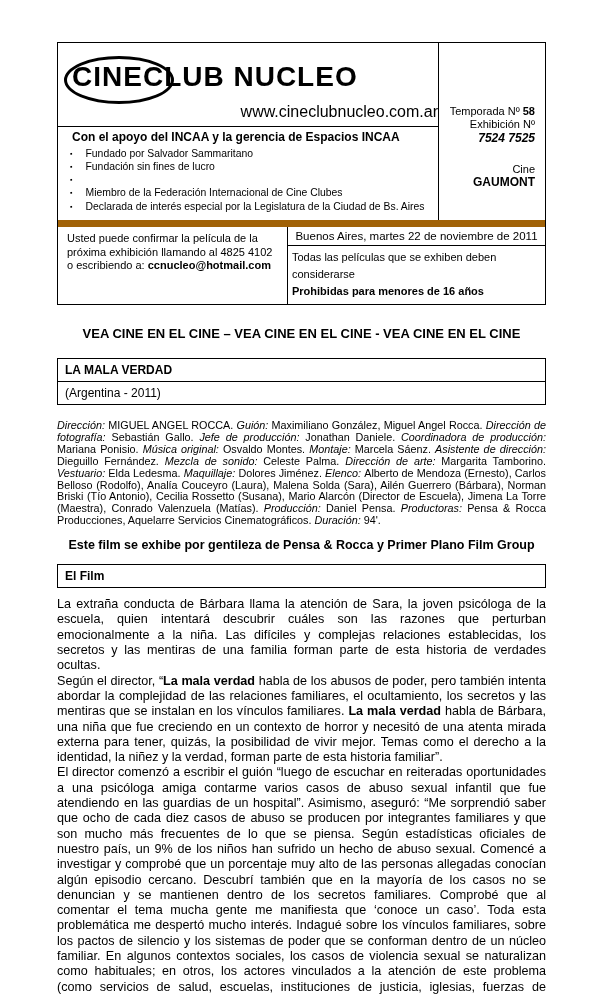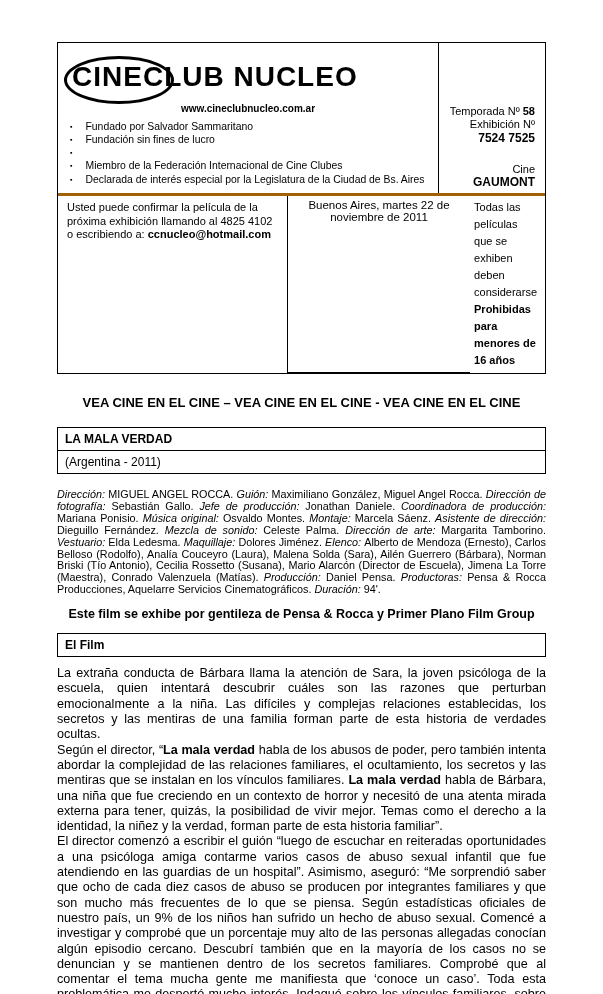--- a/index.html
+++ b/index.html
@@ -6,40 +6,40 @@
   body{width:603px;height:994px;overflow:hidden;color:#000;
        font-family:"Liberation Sans", sans-serif;}
   .page{padding:42px 57px 0 57px;box-sizing:border-box;}
 
   
   .header-box{border:1px solid #000;}
   .header-top{display:flex;}
   .header-left{width:380px;box-sizing:border-box;}
   .header-right{flex:1;border-left:1px solid #000;text-align:right;
                 padding:62px 10px 0 4px;font-size:11px;line-height:13px;box-sizing:border-box;}
-  .exh-numbers{font-weight:bold;font-size:12px;margin-top:1px;}
+  .exh-numbers{font-weight:bold;font-size:12px;margin-top:1px;font-style:italic;}
   .cine-label{margin-top:18px;}
   .cine-name{font-weight:bold;font-size:12px;}
 
   .logo{position:relative;margin:10px 12px 2px 14px;height:48px;}
   .logo-text{font-family:Liberation Sans, sans-serif;font-weight:bold;font-size:28px;
              line-height:48px;letter-spacing:1px;white-space:nowrap;}
   .logo-ellipse{position:absolute;left:-8px;top:3px;width:104px;height:42px;
                 border:3px solid #000;border-radius:50%;}
-  .website{text-align:center;font-weight:bold;font-size:10px;margin:0 0 5px 0;}
+  .website{text-align:right;font-weight:normal;font-size:16px;margin:0 0 5px 0;}
   .support-line{border-top:1px solid #000;font-weight:bold;font-size:12px;
                 padding:3px 6px 2px 14px;}
   .bullets{padding:2px 6px 6px 12px;font-size:10.4px;line-height:12.4px;}
   .bullet-item{display:flex;gap:13px;align-items:baseline;}
   .bullet-marker{font-size:7px;position:relative;top:-1px;}
 
-  .header-bottom{display:flex;border-top:3px solid #a16207;}
+  .header-bottom{display:flex;border-top:7px solid #a16207;}
   .confirm-box{width:230px;box-sizing:border-box;border-right:1px solid #000;
                padding:5px 9px;font-size:11px;line-height:13.5px;}
-  .right-stack{flex:1;display:flex;flex-direction:row;}
+  .right-stack{flex:1;display:flex;flex-direction:column;}
   .date-cell{border-bottom:1px solid #000;text-align:center;font-size:11.5px;padding:3px 4px;}
   .notice-cell{flex:1;font-size:11px;line-height:17px;padding:3px 8px 4px 4px;}
   .notice-bold{font-weight:bold;}
 
   
   .slogan{text-align:center;font-weight:bold;font-size:13px;margin:21px 0 17px 0;}
   .title-box,.country-box,.section-box{border:1px solid #000;padding:4px 7px;font-size:12px;box-sizing:border-box;}
   .title-box{font-weight:bold;}
   .country-box{margin-top:-1px;}
   .credits{font-size:10.8px;line-height:11.9px;text-align:justify;margin:15px 0 10px 0;}
@@ -55,20 +55,21 @@
 <div class="page">
 
   <div class="header-box">
     <div class="header-top">
       <div class="header-left">
         <div class="logo">
           <div class="logo-ellipse"></div>
           <span class="logo-text"><span>CINE</span><span>CLUB</span> <span>NUCLEO</span></span>
         </div>
         <div class="website">www.cineclubnucleo.com.ar</div>
+        <div class="support-line">Con el apoyo del INCAA y la gerencia de Espacios INCAA</div>
         <div class="bullets" id="bullet-list">
             <div class="bullet-item">
               <span class="bullet-marker">▪</span>
               <span>Fundado por Salvador Sammaritano</span>
             </div>
             <div class="bullet-item">
               <span class="bullet-marker">▪</span>
               <span>Fundación sin fines de lucro</span>
             </div>
             <div class="bullet-item">

